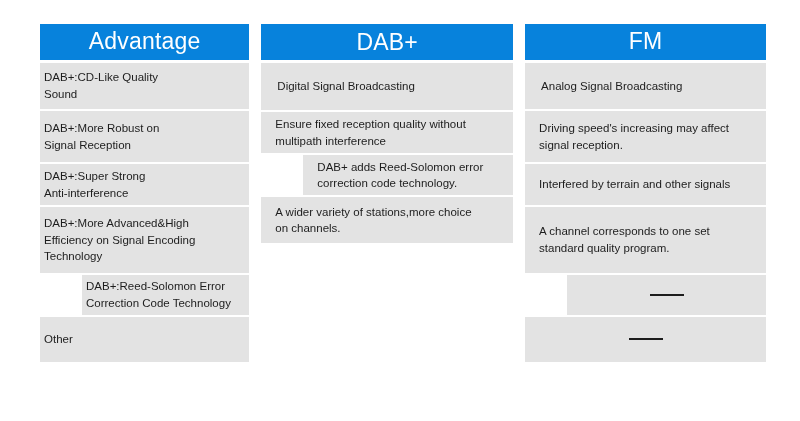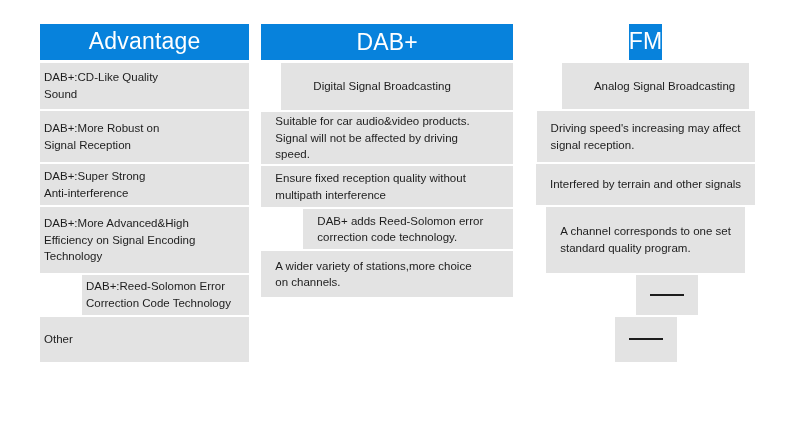--- a/index.html
+++ b/index.html
@@ -24,21 +24,21 @@
     display: flex;
     gap: 12px;
   }
 
   .column {
     display: flex;
     flex-direction: column;
   }
   .col-advantage { width: 232px; }
   .col-dab       { width: 279px; }
-  .col-fm        { width: 267px; align-items: center; }
+  .col-fm        { width: 267px; }
 
   .col-header {
     height: 36px;
     background: #0782DC;
     color: #ffffff;
     display: flex;
     align-items: center;
     justify-content: center;
     font-size: 23px;
     font-weight: normal;
@@ -64,21 +64,21 @@
   
   .r1 { height: 47px; }
   .r2 { height: 52px; }
   .r3 { height: 41px; }
   .r4 { height: 67px; }
   .r5 { height: 40px; margin-left: 42px; }
   .r6 { height: 46px; }
 
   
   .indent-1 { padding-left: 4px; }
-  .indent-2 { padding-left: 32px; margin-left: 20px; }
+  .indent-2 { padding-left: 16px; }
 
   .cell-dash {
     align-items: center;
     justify-content: center;
     flex-direction: row;
   }
   .dash-mark {
     display: block;
     width: 34px;
     height: 2px;
@@ -102,23 +102,20 @@
 Efficiency on Signal Encoding
 Technology</div>
     <div class="cell r5 indent-1">DAB+:Reed-Solomon Error
 Correction Code Technology</div>
     <div class="cell r6 indent-1">Other</div>
   </div>
 
   <div class="column col-dab">
     <div class="col-header">DAB+</div>
     <div class="cell r1 indent-2">Digital Signal Broadcasting</div>
-    <div class="cell r2">Suitable for car audio&amp;video products.
-Signal will not be affected by driving
-speed.</div>
     <div class="cell r3">Ensure fixed reception quality without
 multipath interference</div>
     <div class="cell r5">DAB+ adds Reed-Solomon error
 correction code technology.</div>
     <div class="cell r6">A wider variety of stations,more choice
 on channels.</div>
   </div>
 
   <div class="column col-fm">
     <div class="col-header">FM</div>

